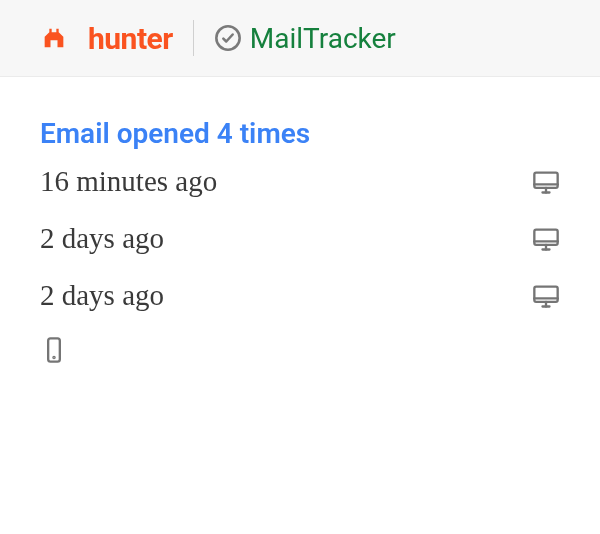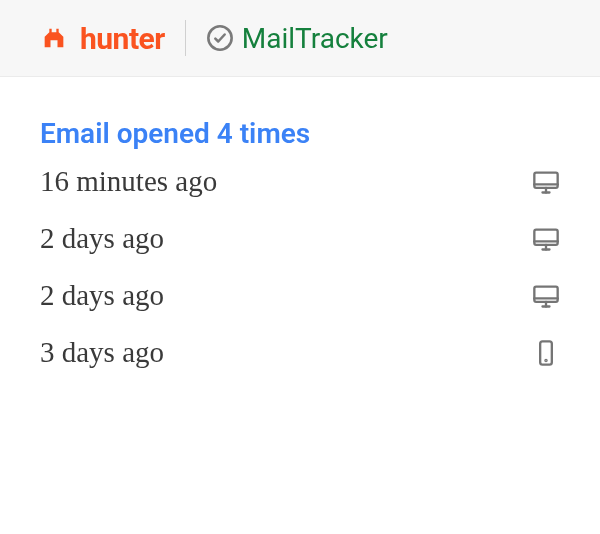--- a/index.html
+++ b/index.html
@@ -17,21 +17,21 @@
       background: #f7f7f7;
       border-bottom: 1px solid #ebebeb;
       padding: 20px 40px;
       display: flex;
       align-items: center;
       gap: 20px;
     }
     .brand {
       display: flex;
       align-items: center;
-      gap: 12px;
+      gap: 20px;
     }
     .brand-icon {
       width: 28px;
       height: 28px;
     }
     .brand-text {
       font-size: 30px;
       font-weight: 700;
       color: #FA5320;
       letter-spacing: -0.5px;
@@ -144,21 +144,20 @@
         <svg viewBox="0 0 24 24" fill="none" stroke="currentColor" stroke-width="2" stroke-linecap="round" stroke-linejoin="round">
           <rect x="2" y="4" width="20" height="13" rx="1.5"></rect>
           <line x1="2" y1="14" x2="22" y2="14"></line>
           <line x1="9" y1="21" x2="15" y2="21"></line>
           <line x1="12" y1="17" x2="12" y2="21"></line>
         </svg>
       </span>
     </div>
 
     <div class="list-item">
-      <span class="item-time">3 days ago</span>
       <span class="item-icon">
         <svg viewBox="0 0 24 24" fill="none" stroke="currentColor" stroke-width="2" stroke-linecap="round" stroke-linejoin="round">
           <rect x="7" y="2" width="10" height="20" rx="2"></rect>
           <circle cx="12" cy="18.5" r="0.5" fill="currentColor"></circle>
         </svg>
       </span>
     </div>
 
   </div>
 </div>

